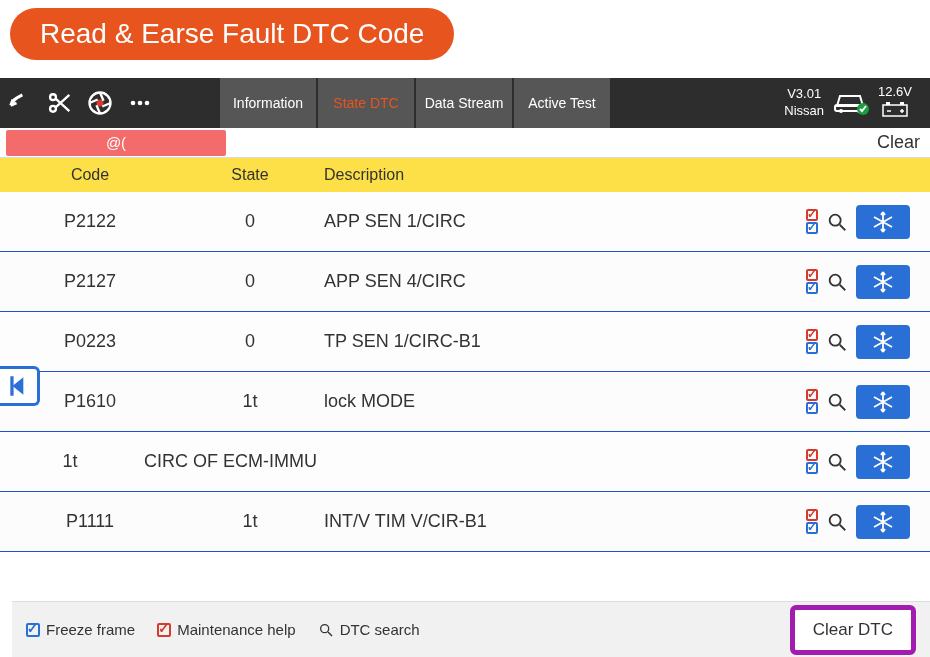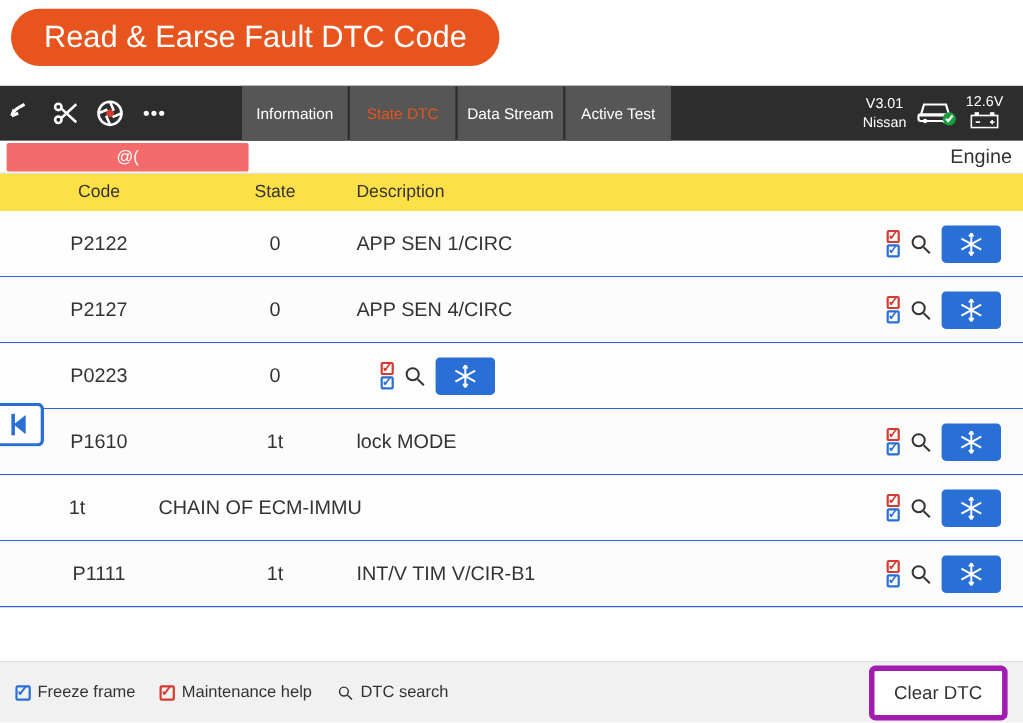--- a/index.html
+++ b/index.html
@@ -89,21 +89,21 @@
   .sq.blue { border-color: #2a6fd6; color: #2a6fd6; }
 
   .magnify { width: 22px; height: 22px; }
   .freeze-btn {
     width: 54px; height: 34px; background: #2a6fd6; border-radius: 4px;
     display: flex; align-items: center; justify-content: center;
   }
   .freeze-btn svg { width: 24px; height: 24px; }
 
   .footer {
-    position: absolute; bottom: 0; left: 0; right: 0;
+    position: absolute; bottom: 0; left: 12px; right: 0;
     height: 56px; background: #f1f1f1;
     border-top: 1px solid #ddd;
     display: flex; align-items: center; padding: 0 14px;
     gap: 22px;
     font-size: 15px; color: #333;
   }
   .legend { display: flex; align-items: center; gap: 6px; }
   .legend .box { width: 14px; height: 14px; border: 2px solid; border-radius: 2px; position: relative; }
   .legend .box::after { content: '✓'; position: absolute; top: -4px; left: -1px; font-size: 13px; font-weight: bold; }
   .legend .box.blue { border-color: #2a6fd6; color: #2a6fd6; }
@@ -189,21 +189,21 @@
         <rect x="4" y="1" width="4" height="3" fill="#fff"></rect>
           <rect x="18" y="1" width="4" height="3" fill="#fff"></rect>
         <path d="M5 10 h4 M18 10 h4 M20 8 v4" stroke="#fff" stroke-width="1.5"></path>
       </svg>
     </div>
   </div>
 </div>
 
 <div class="breadcrumb-bar">
   <div class="path-indicator">@(</div>
-  <div class="context-label">Engine</div>
+  <div class="context-label">Clear</div>
 </div>
 
 <div class="table">
   <div class="thead">
     <div class="col-code">Code</div>
     <div class="col-state">State</div>
     <div class="col-desc">Description</div>
     <div class="col-actions"></div>
   </div>
   <div id="tbody">
@@ -245,20 +245,21 @@
         <svg viewBox="0 0 24 24" fill="none" stroke="#fff" stroke-width="1.8">
           <path d="M12 2 V22 M3 7 L21 17 M3 17 L21 7"></path>
           <path d="M12 2 L10 5 M12 2 L14 5 M12 22 L10 19 M12 22 L14 19"></path>
         </svg>
       </div>
     </div>
       </div>
       <div class="trow">
     <div class="col-code">P0223</div>
     <div class="col-state">0</div>
+    <div class="col-desc">TP SEN 1/CIRC-B1</div>
     <div class="col-actions">
       <div class="check-squares">
         <span class="sq red"></span>
             <span class="sq blue"></span>
       </div>
       <svg class="magnify" viewBox="0 0 24 24" fill="none" stroke="#333" stroke-width="2">
             <circle cx="10" cy="10" r="6"></circle>
             <path d="M15 15 L21 21"></path>
           </svg>
       <div class="freeze-btn">
@@ -285,21 +286,21 @@
       <div class="freeze-btn">
         <svg viewBox="0 0 24 24" fill="none" stroke="#fff" stroke-width="1.8">
           <path d="M12 2 V22 M3 7 L21 17 M3 17 L21 7"></path>
           <path d="M12 2 L10 5 M12 2 L14 5 M12 22 L10 19 M12 22 L14 19"></path>
         </svg>
       </div>
     </div>
       </div>
       <div class="trow">
     <div class="col-state">1t</div>
-    <div class="col-desc">CHAIN OF ECM-IMMU</div>
+    <div class="col-desc">CIRC OF ECM-IMMU</div>
     <div class="col-actions">
       <div class="check-squares">
         <span class="sq red"></span>
             <span class="sq blue"></span>
       </div>
       <svg class="magnify" viewBox="0 0 24 24" fill="none" stroke="#333" stroke-width="2">
             <circle cx="10" cy="10" r="6"></circle>
             <path d="M15 15 L21 21"></path>
           </svg>
       <div class="freeze-btn">

